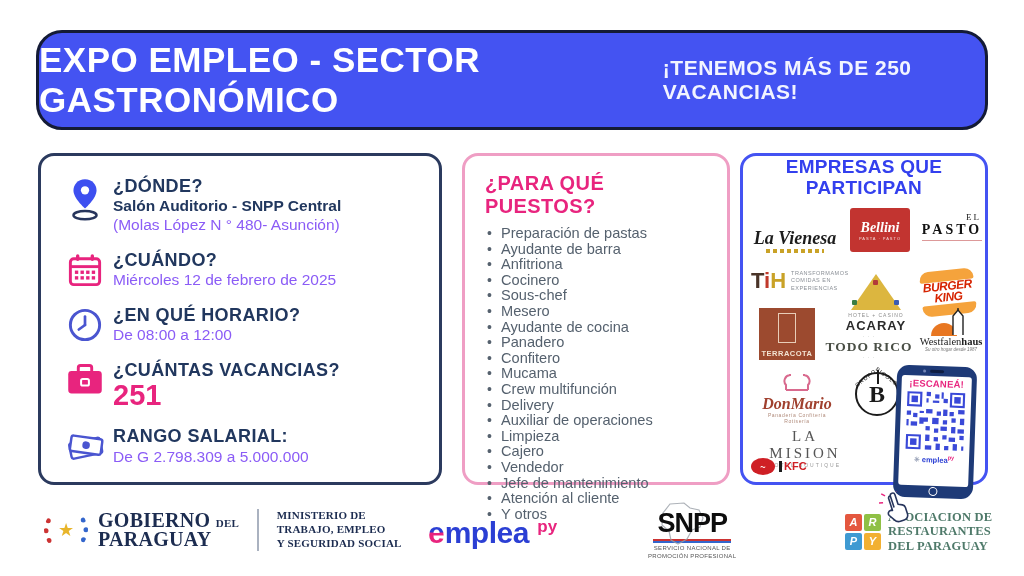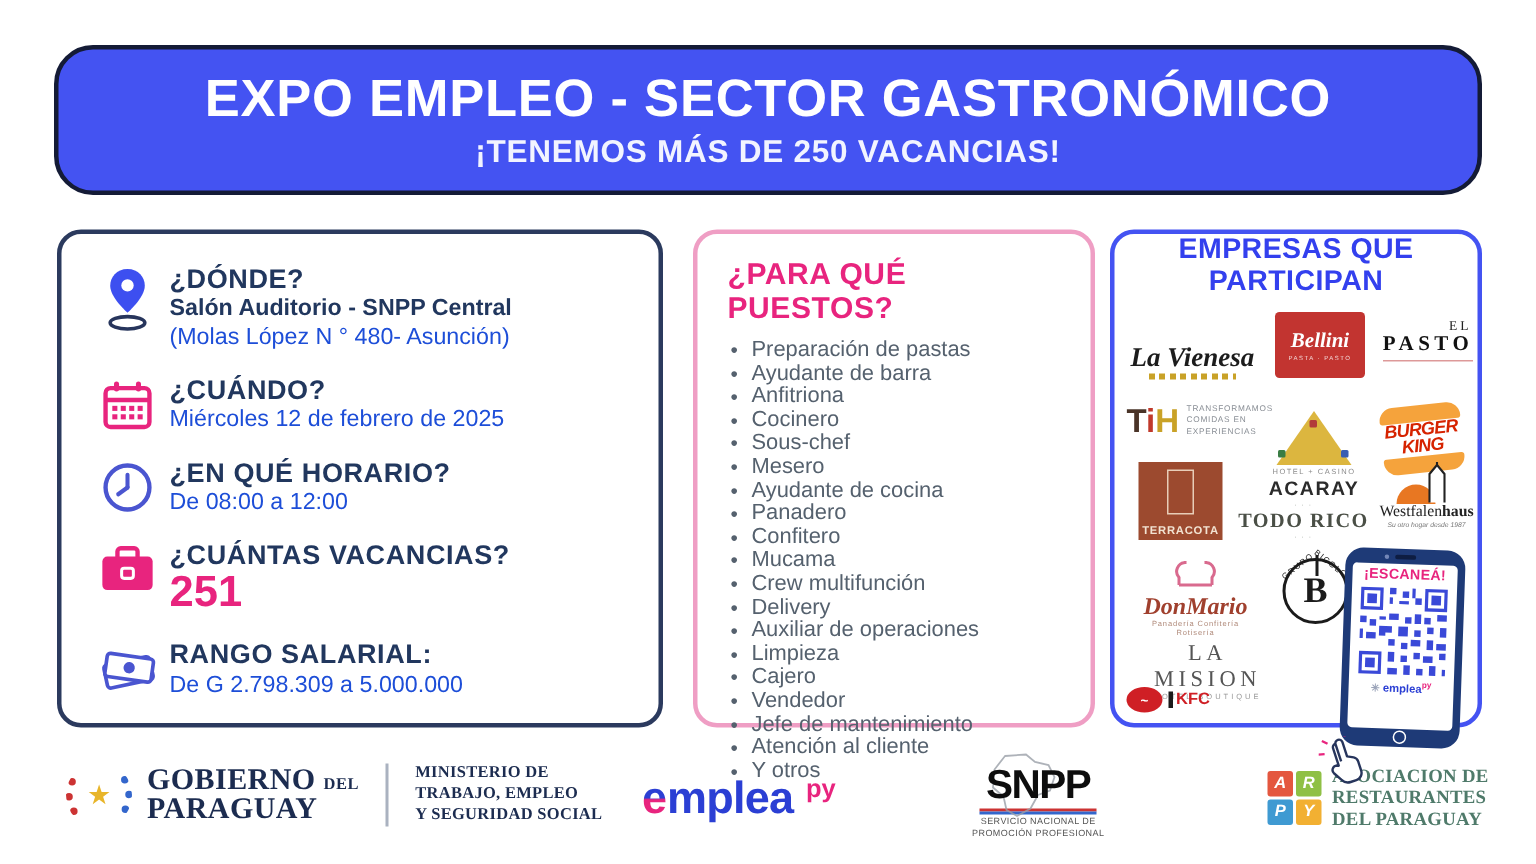--- a/index.html
+++ b/index.html
@@ -5,39 +5,39 @@
   * { box-sizing: border-box; margin: 0; padding: 0; }
   body {
     width: 1024px; height: 576px; margin: 0; position: relative;
     background: #ffffff; font-family: "Liberation Sans", sans-serif;
     overflow: hidden;
   }
   
   .banner {
     position: absolute; left: 36px; top: 30px; width: 952px; height: 100px;
     background: #4453f2; border: 3px solid #141b36; border-radius: 26px;
-    display: flex; flex-direction: column; align-items: center; justify-content: center;
+    display: flex; flex-direction: row; align-items: center; justify-content: center;
     gap: 4px;
   }
   .banner-title { color: #fff; font-size: 35px; font-weight: 800; letter-spacing: 0.5px; }
   .banner-subtitle { color: #f2f4ff; font-size: 21px; font-weight: 600; letter-spacing: 0.5px; }
 
   
   .panel { position: absolute; top: 153px; height: 332px; border-radius: 16px; background: #fff; }
   .panel-info   { left: 38px;  width: 404px; border: 3px solid #2b3a5e; padding: 20px 14px 10px 16px;
                   display: flex; flex-direction: column; justify-content: space-between; }
   .panel-pink   { left: 462px; width: 268px; border: 3px solid #ef9ec4; padding: 12px 10px 8px 20px; }
   .panel-blue   { left: 740px; width: 248px; border: 3px solid #4453f2; position: absolute; }
 
   
   .info-row { display: flex; align-items: flex-start; margin-bottom: 6px; }
   .info-icon { width: 56px; flex: 0 0 56px; display: flex; justify-content: center; padding-top: 2px; }
   .info-h { color: #21375e; font-size: 18px; font-weight: 800; letter-spacing: 0.4px; line-height: 1.15; }
   .info-b { color: #21375e; font-size: 15.5px; font-weight: 700; line-height: 1.2; }
-  .info-t { color: #1d4ed8; font-size: 15.5px; line-height: 1.25; }
+  .info-t { color: #8b5cf6; font-size: 15.5px; line-height: 1.25; }
   .info-big { color: #e8247e; font-size: 29px; font-weight: 800; line-height: 1.05; }
 
   
   .positions-title { color: #e8247e; font-size: 20px; font-weight: 800; letter-spacing: 0.4px; margin: 4px 0 8px 0; }
   .positions-list { list-style: none; }
   .positions-list li {
     color: #55616e; font-size: 14.6px; line-height: 15.6px; padding-left: 16px; position: relative;
   }
   .positions-list li::before {
     content: "•"; position: absolute; left: 2px; color: #55616e; font-size: 14px;

